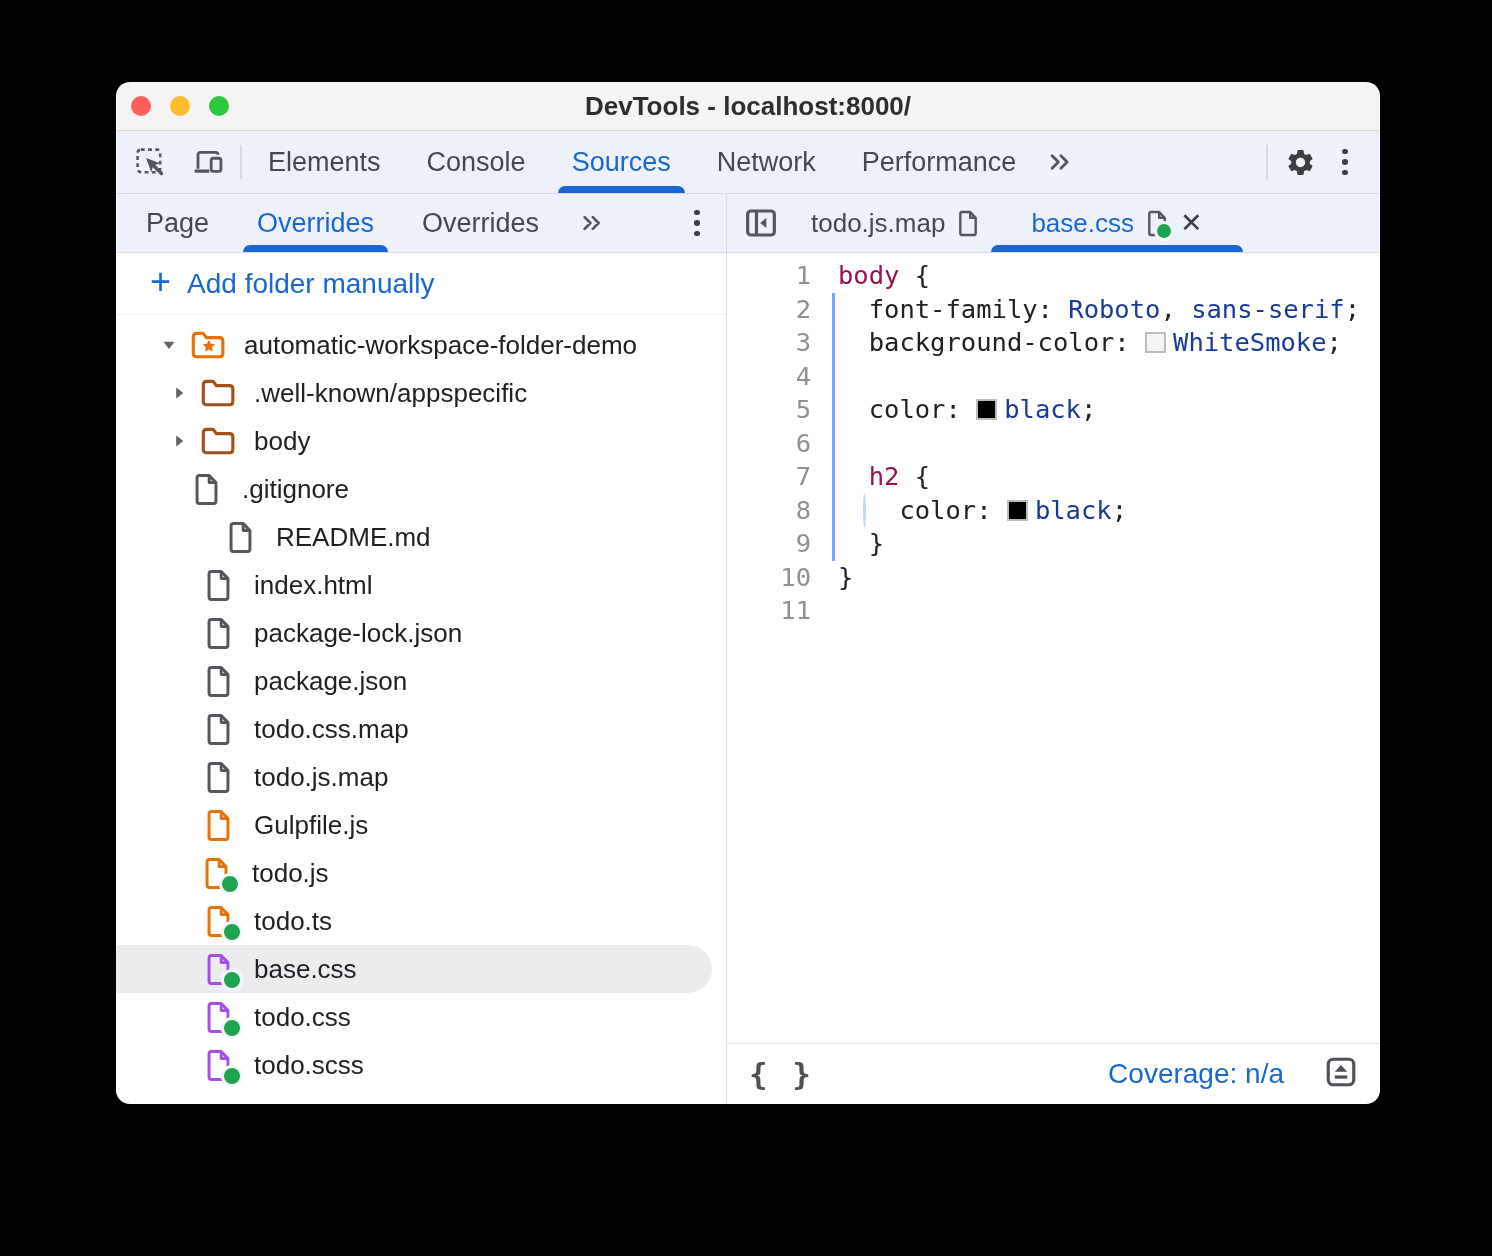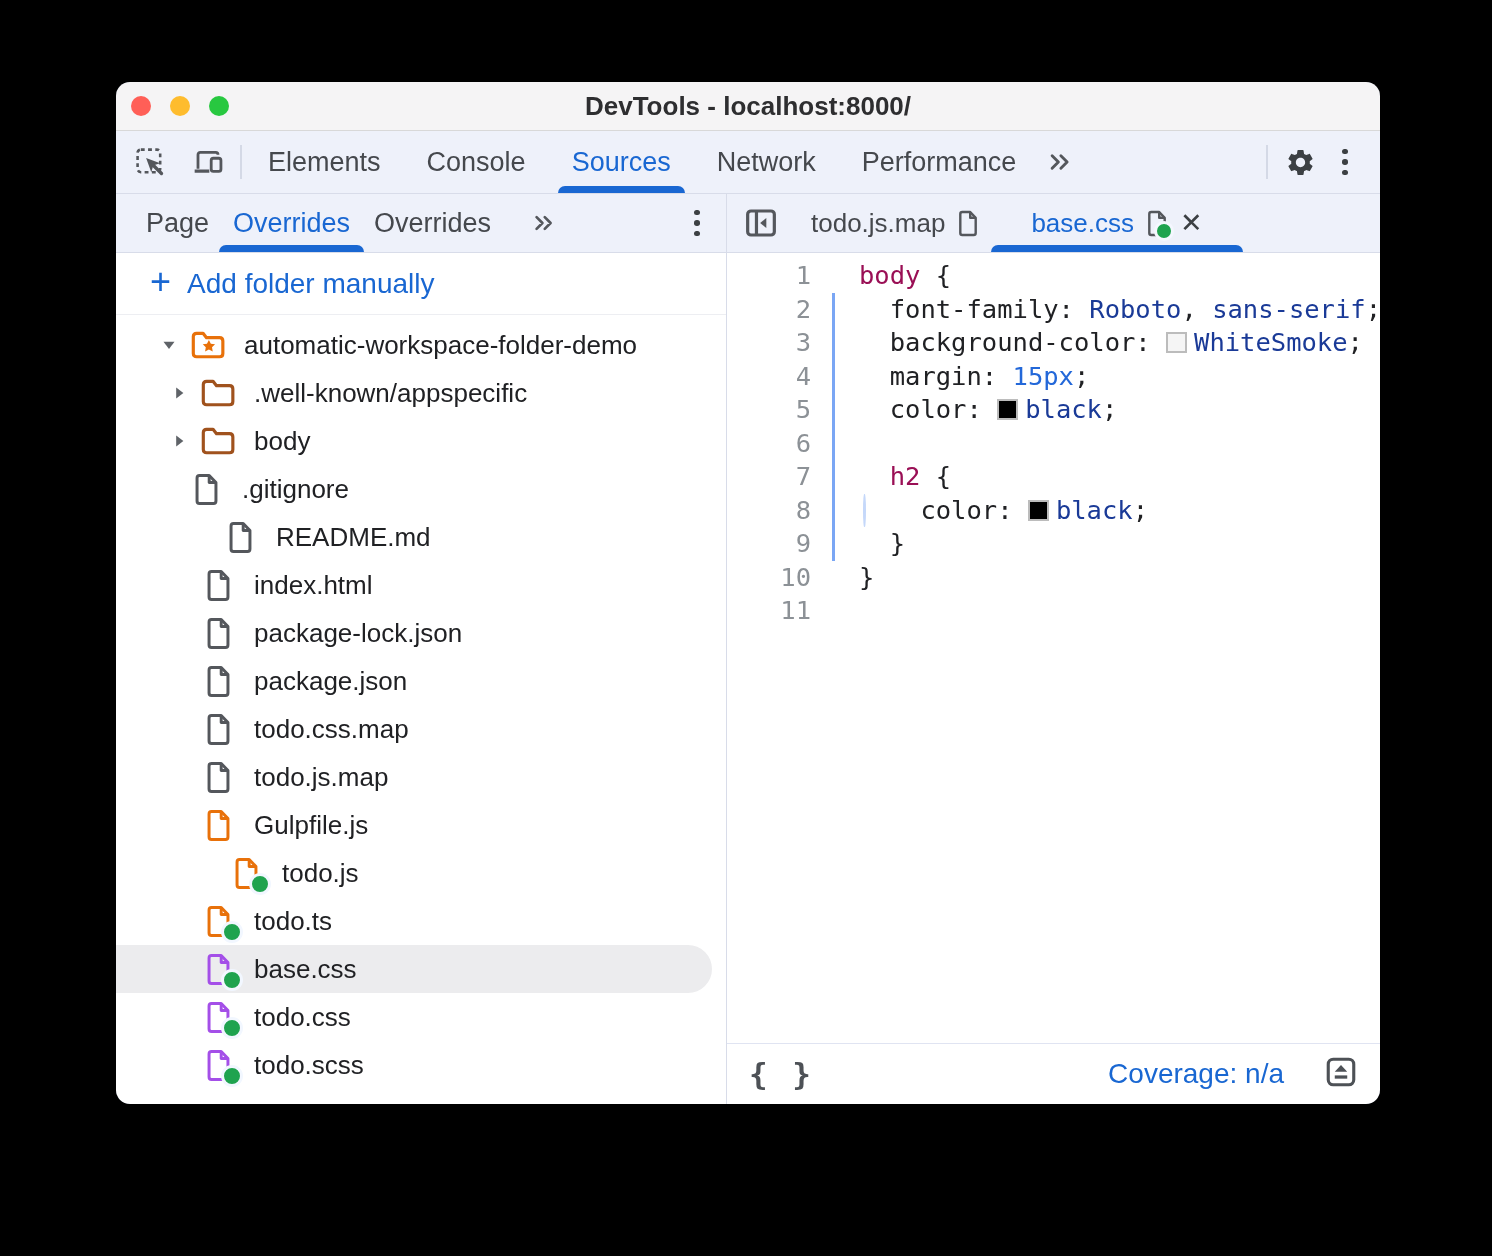--- a/index.html
+++ b/index.html
@@ -61,21 +61,21 @@
   .etab .ficon{margin-left:12px;position:relative;display:inline-flex;}
   .etab .tdot{position:absolute;right:-6px;bottom:-4px;width:14px;height:14px;border-radius:50%;
               background:var(--green-dot);border:3px solid #f4f7fe;}
   .etab.active{color:var(--accent);}
   .etab .close{margin-left:12px;font-size:27px;color:#3c4043;line-height:1;}
   
   .code{flex:1;position:relative;padding-top:6px;font-family:"DejaVu Sans Mono",monospace;
         font-size:25.5px;line-height:33.5px;overflow:hidden;}
   .cl{display:flex;height:33.5px;}
   .ln{width:84px;flex:0 0 84px;text-align:right;margin-right:27px;color:var(--line-number);}
-  .lc{white-space:pre;color:var(--plain);margin-left:21px;}
+  .lc{white-space:pre;color:var(--plain);}
   .lc .sel{color:var(--selector);}
   .lc .val{color:var(--value);}
   .lc .num{color:var(--number);}
   .swatch{display:inline-block;width:21px;height:21px;border:2px solid #bcbcbc;box-sizing:border-box;
           vertical-align:-2px;margin-right:7px;}
   .guide{position:absolute;width:2.5px;background:var(--guide);left:105px;}
   .guide.light{background:var(--guide-light);left:136px;}
   
   .statusbar{height:60px;flex:0 0 60px;border-top:1px solid #e0e4f2;display:flex;align-items:center;padding:0 22px;}
   .pp{font-size:31px;font-weight:700;color:#4d5156;letter-spacing:3px;font-family:"DejaVu Sans Mono",monospace;}
@@ -147,21 +147,21 @@
           <i></i>
           <i></i>
         </span>
     </div>
   </div>
 
   <div class="main">
 
     <div class="sidebar">
       <div class="side-tabs">
-        <span id="side-tabs-wrap" style="display:flex;gap:24px;align-items:stretch;">
+        <span id="side-tabs-wrap" style="display:flex;gap:48px;align-items:stretch;">
             <div class="ttab">
               <span>Page</span>
             </div>
             <div class="ttab active">
               <span>Overrides</span>
               <div class="tab-underline"></div>
             </div>
             <div class="ttab">
               <span>Overrides</span>
             </div>
@@ -295,21 +295,21 @@
           <div class="trow" style="padding-left: 48px;">
             <span class="expander"></span>
             <span class="ticn">
               <svg width="27" height="33" viewBox="0 0 20 24">
                 <path d="M3 3.4C3 2.2 3.7 1.6 4.8 1.6h7.2l5 5.2v13.8c0 1.2-.7 1.8-1.8 1.8H4.8c-1.1 0-1.8-.6-1.8-1.8Z" fill="none" stroke="#e8710a" stroke-width="2.2" stroke-linejoin="round"></path>
                 <path d="M12 1.8v5h5" fill="none" stroke="#e8710a" stroke-width="2.2" stroke-linejoin="round"></path>
               </svg>
             </span>
             <span class="tlabel">Gulpfile.js</span>
           </div>
-          <div class="trow" style="padding-left: 76px;">
+          <div class="trow" style="padding-left: 46px;">
             <span class="expander"></span>
             <span class="ticn">
               <svg width="27" height="33" viewBox="0 0 20 24">
                 <path d="M3 3.4C3 2.2 3.7 1.6 4.8 1.6h7.2l5 5.2v13.8c0 1.2-.7 1.8-1.8 1.8H4.8c-1.1 0-1.8-.6-1.8-1.8Z" fill="none" stroke="#e8710a" stroke-width="2.2" stroke-linejoin="round"></path>
                 <path d="M12 1.8v5h5" fill="none" stroke="#e8710a" stroke-width="2.2" stroke-linejoin="round"></path>
               </svg>
               <span class="gdot"></span>
             </span>
             <span class="tlabel">todo.js</span>
           </div>
@@ -403,21 +403,20 @@
           <div class="cl">
             <span class="ln">2</span>
             <span class="lc"><span class="pln">  font-family: </span><span class="val">Roboto</span><span class="pln">, </span><span class="val">sans-serif</span><span class="pln">;</span></span>
           </div>
           <div class="cl">
             <span class="ln">3</span>
             <span class="lc"><span class="pln">  background-color: </span><span class="swatch" style="background: rgb(245, 245, 245);"></span><span class="val">WhiteSmoke</span><span class="pln">;</span></span>
           </div>
           <div class="cl">
             <span class="ln">4</span>
-            <span class="lc"><span class="pln">  margin: </span><span class="num">15px</span><span class="pln">;</span></span>
           </div>
           <div class="cl">
             <span class="ln">5</span>
             <span class="lc"><span class="pln">  color: </span><span class="swatch" style="background: rgb(0, 0, 0);"></span><span class="val">black</span><span class="pln">;</span></span>
           </div>
           <div class="cl">
             <span class="ln">6</span>
             <span class="lc"></span>
           </div>
           <div class="cl">

